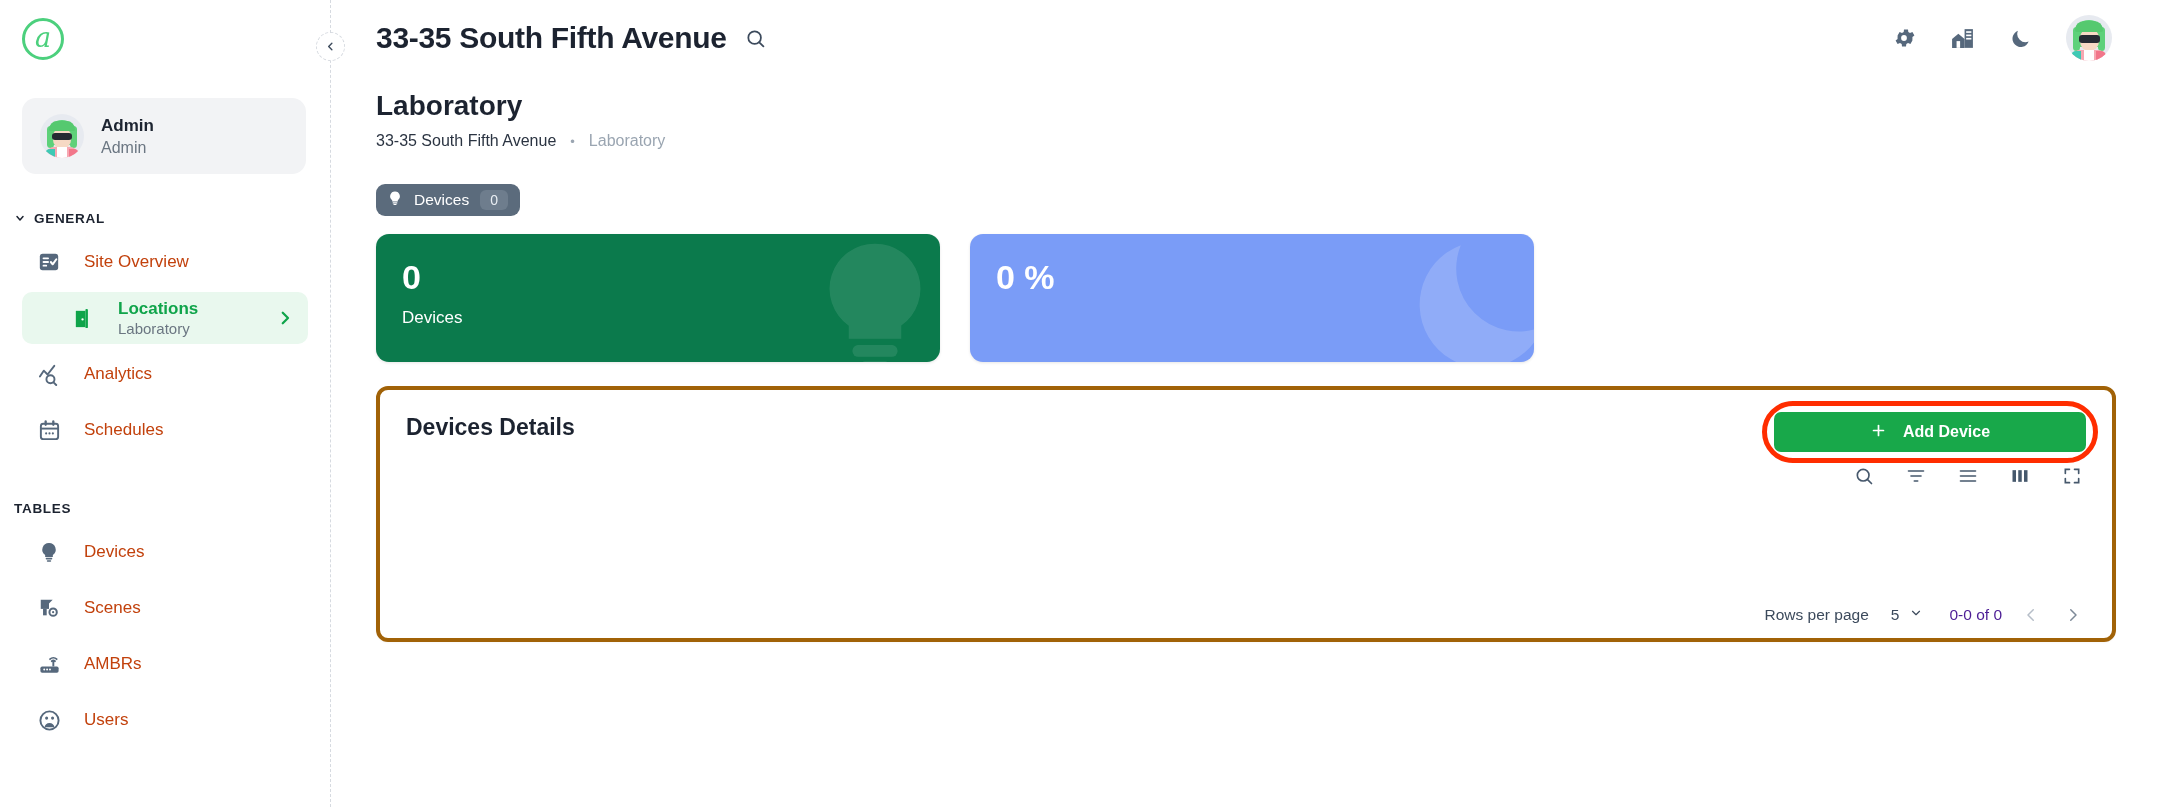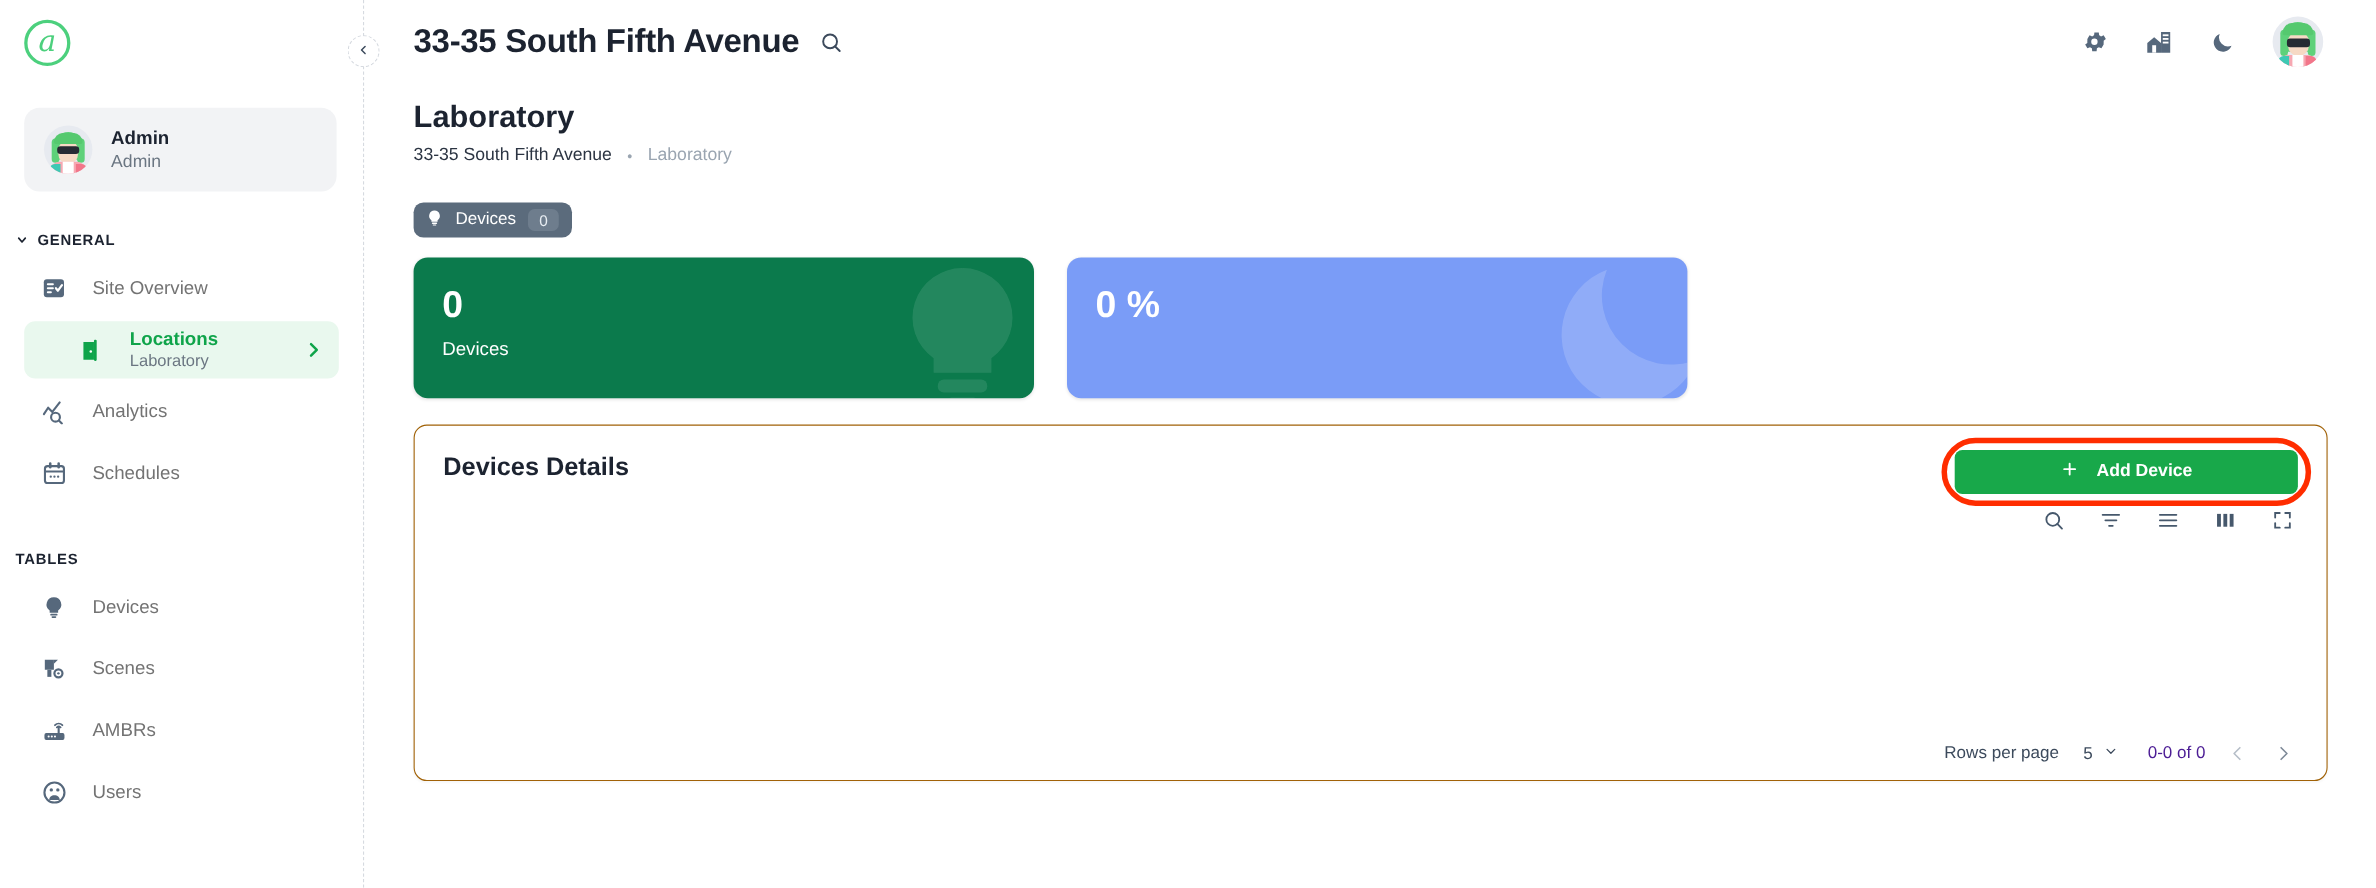--- a/index.html
+++ b/index.html
@@ -73,21 +73,21 @@
   .nav-item {
     display: flex; align-items: center;
     height: 52px;
     margin: 4px 22px 4px 22px;
     padding: 0 14px;
     border-radius: 10px;
     gap: 22px;
     cursor: pointer;
   }
   .nav-item .ico { width: 26px; height: 26px; flex: 0 0 26px; display:flex; align-items:center; justify-content:center; color:#5c6b7d; }
-  .nav-label { font-size: 17px; color: #737373; }
+  .nav-label { font-size: 17px; color: #c2410c; }
   .nav-item.active { background: #e9f8ee; padding-left: 48px; }
   .nav-item.active .nav-label { color: #0fa44a; font-weight: 700; }
   .nav-item.active .ico { color: #0fa44a; }
   .nav-sub { font-size: 15px; color: #6b7682; font-weight: 400; margin-top: 1px; }
   .nav-text-col { display: flex; flex-direction: column; line-height: 1.25; flex: 1; }
   .nav-arrow { color: #0fa44a; width: 18px; height: 18px; }
 
   
   .divider {
     position: absolute; left: 330px; top: 0;
@@ -156,23 +156,23 @@
   .stat-card.blue { background: #7a9cf7; }
   .stat-val { font-size: 34px; font-weight: 700; color: #ffffff; line-height: 1; position: relative; z-index: 2; }
   .stat-lbl { font-size: 17px; color: #ffffff; margin-top: 14px; position: relative; z-index: 2; }
   .wm { position: absolute; right: 0px; top: -8px; opacity: 1; z-index: 1; }
   .wm.bulb { right: -10px; top: -4px; }
   .wm.moon { right: -34px; top: -18px; }
 
   
   .panel {
     margin-top: 24px;
-    border: 1px solid #a16207;
+    border: 4px solid #a16207;
     border-radius: 12px;
-    height: 324px;
+    height: 256px;
     background: #fff;
     position: relative;
     box-shadow: 0 1px 2px rgba(0,0,0,0.03);
   }
   .panel-head { display: flex; align-items: flex-start; padding: 24px 26px 0 26px; }
   .panel-title { font-size: 23px; font-weight: 700; color: #1c2330; }
   .add-btn-wrap { margin-left: auto; position: relative; margin-top: -2px; }
   .highlight-ring {
     position: absolute; left: -12px; top: -11px;
     width: 336px; height: 62px;
@@ -190,21 +190,21 @@
     display: flex; justify-content: flex-end; gap: 32px;
     padding: 14px 30px 0 0; color: #46586c;
   }
   .table-tools .tt { cursor: pointer; display: flex; }
   .no-records {
     text-align: center; color: #5a6a7d; font-style: italic;
     font-size: 17px; margin-top: 42px;
   }
   .pager {
     position: absolute; right: 26px; bottom: 14px;
-    display: flex; align-items: flex-start; gap: 16px;
+    display: flex; align-items: flex-end; gap: 16px;
     font-size: 15.5px; color: #3c4a5c;
   }
   .pager .rpp-label { color: #3c4a5c; }
   .rpp-select { display: flex; align-items: center; gap: 10px; cursor: pointer; margin-left: 6px; }
   .pg-count { margin-left: 10px; color: #4c1d95; }
   .pg-btn { color: #b6bec8; cursor: pointer; display: flex; padding: 0 4px; }
   .pg-btn.enabled { color: #7e8a98; }
 </style>
 </head>
 <body>

